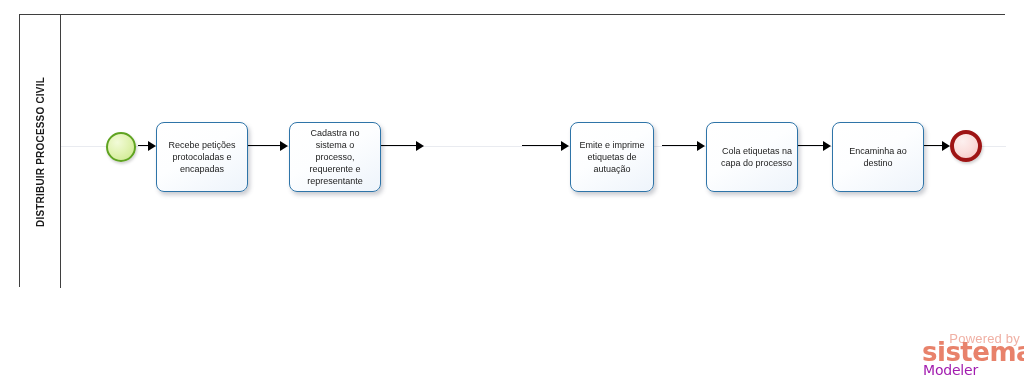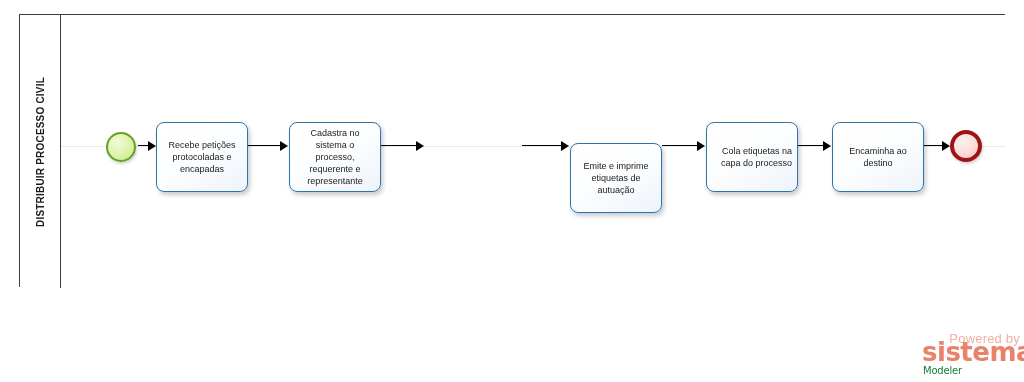--- a/index.html
+++ b/index.html
@@ -176,23 +176,23 @@
     line-height: 26px;
     font-weight: bold;
     color: #e8826b;
     letter-spacing: -0.5px;
     font-family: "DejaVu Sans", sans-serif;
   }
   .logo-sub {
     position: absolute;
     left: 1px;
     top: 33px;
-    font-size: 10px;
+    font-size: 14px;
     line-height: 13px;
-    color: #15803d;
+    color: #a21caf;
     font-family: "DejaVu Sans", sans-serif;
     letter-spacing: -0.2px;
   }
 </style>
 </head>
 <body>
 
 <div id="canvas">
 
   <div class="pool">
@@ -230,21 +230,21 @@
           <div class="line" style="width:36px;"></div>
           <div class="head" style="left:35px;"></div>
         </div>
 
 
         <div class="connector" style="left:461px; width:48px;">
           <div class="line" style="width:40px;"></div>
           <div class="head" style="left:39px;"></div>
         </div>
 
-        <div class="task" style="left:509px; top:107px; width:92px; height:70px;margin-top:21px;">
+        <div class="task" style="left:509px; top:107px; width:84px; height:70px;">
           <span class="task-label">Emite e imprime etiquetas de autuação</span>
         </div>
 
         <div class="connector" style="left:601px; width:44px;">
           <div class="line" style="width:36px;"></div>
           <div class="head" style="left:35px;"></div>
         </div>
 
         <div class="task" style="left:645px; top:107px; width:92px; height:70px;text-align:right;">
           <span class="task-label">Cola etiquetas na capa do processo</span>

